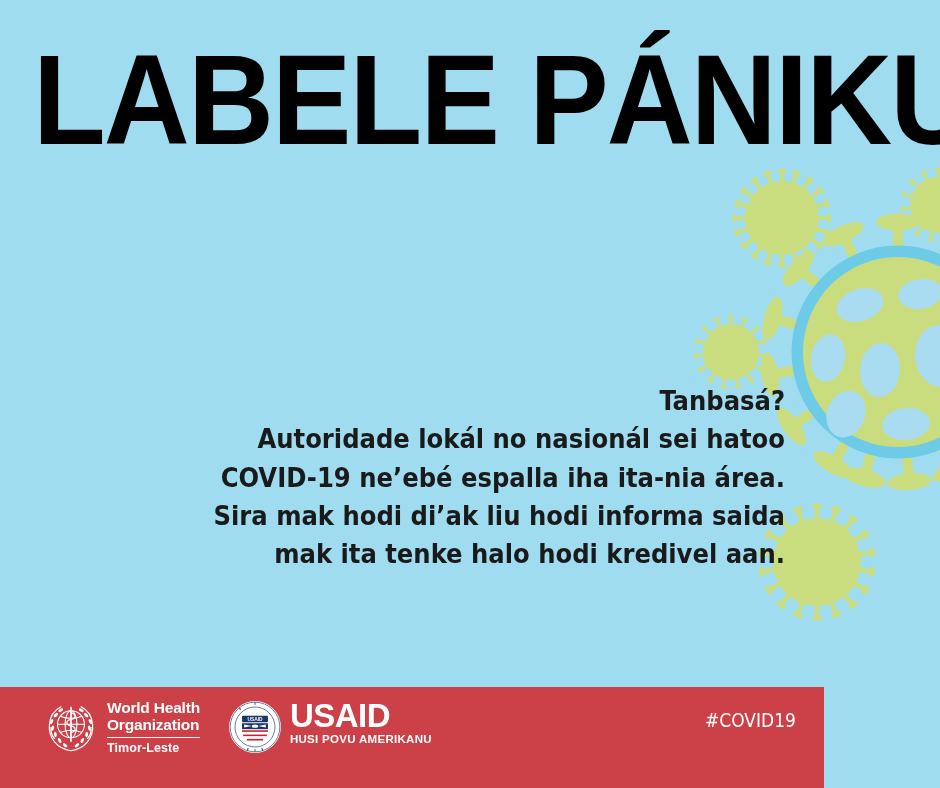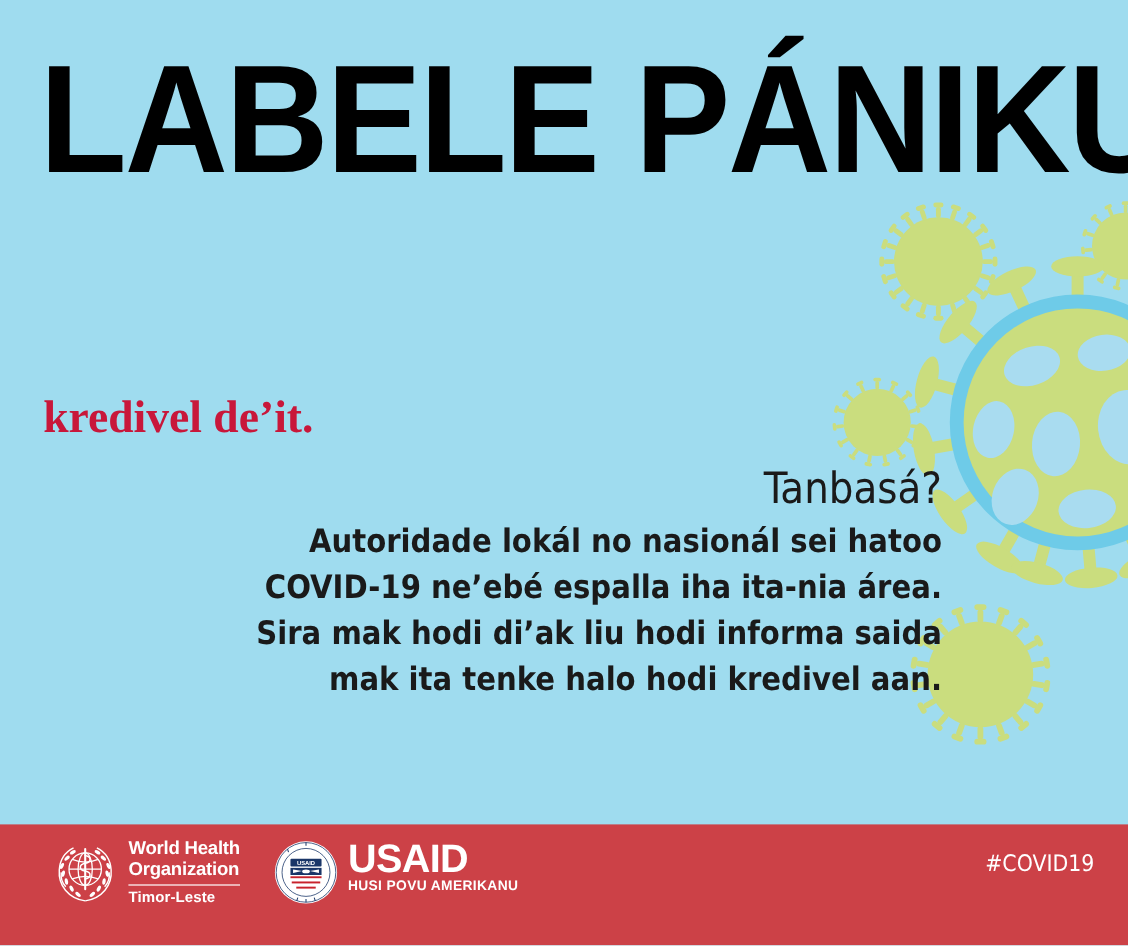--- a/index.html
+++ b/index.html
@@ -61,35 +61,35 @@
     right: 155px;
     top: 382px;
     width: 640px;
     text-align: right;
     color: #1a1a1a;
     font-family: "DejaVu Sans Condensed", "Liberation Sans", sans-serif;
     font-size: 27px;
     line-height: 1.42;
   }
   #body-question {
-    font-weight: 400;
-    font-size: 36px;
+    font-weight: 700;
+    font-size: 27px;
     display: block;
   }
   .body-line {
     display: block;
     font-weight: 700;
   }
 
   
   #footer {
     position: absolute;
     left: 0;
     top: 687px;
-    width: 940px;
+    width: 824px;
     height: 101px;
     background: #cc4147;
   }
   #footer-logos {
     position: absolute;
     left: 44px;
     top: 12px;
     display: flex;
     align-items: center;
     gap: 18px;
@@ -331,21 +331,20 @@
           <use href="#flat-spikes" transform="rotate(340)"></use>
         </g>
       </g>
     </g>
   </svg>
 
   <div id="headline">LABELE PÁNIKU!</div>
 
   <div id="subtitle">
     <br>
-    <span>kredivel de’it.</span>
   </div>
 
   <div id="body-block">
     <span id="body-question">Tanbasá?</span>
     <span class="body-line">Autoridade lokál no nasionál sei hatoo</span>
     <span class="body-line">COVID-19 ne’ebé espalla iha ita-nia área.</span>
     <span class="body-line">Sira mak hodi di’ak liu hodi informa saida</span>
     <span class="body-line">mak ita tenke halo hodi kredivel aan.</span>
   </div>
 

